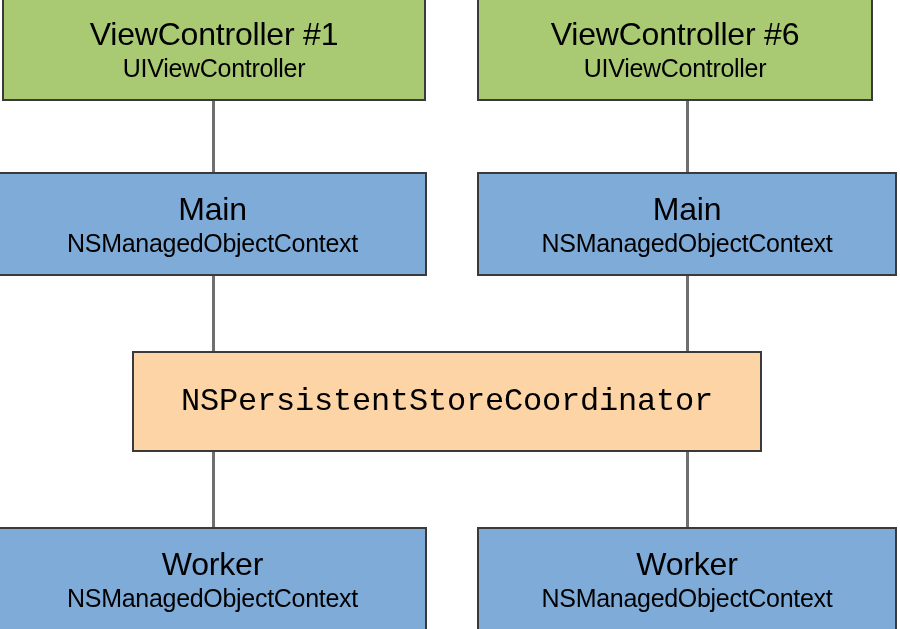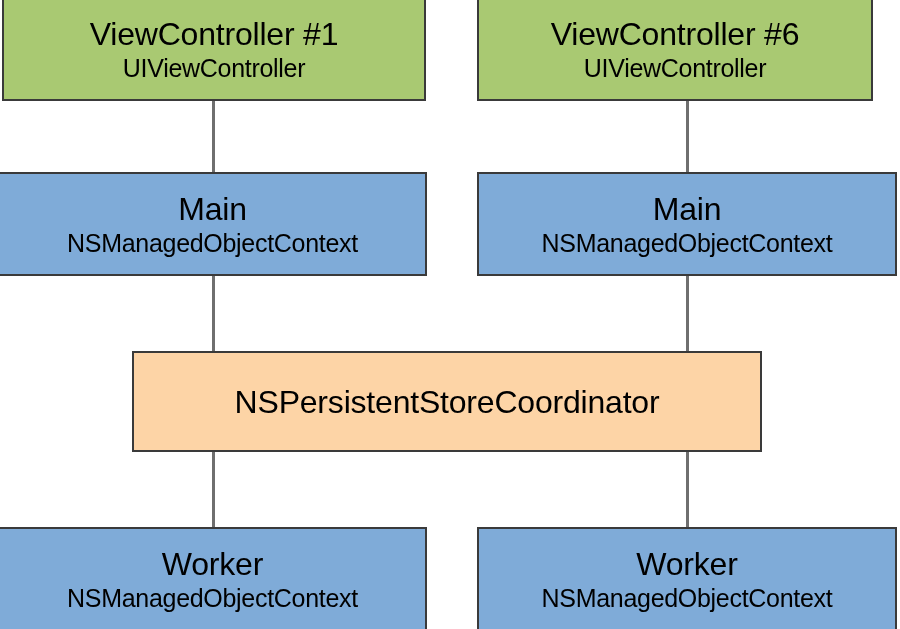--- a/index.html
+++ b/index.html
@@ -88,21 +88,21 @@
   <div class="node blue" style="left:-2px; top:172px; width:429px; height:104px;">
     <span class="title">Main</span>
     <span class="subtitle">NSManagedObjectContext</span>
   </div>
 
   <div class="node blue" style="left:477px; top:172px; width:420px; height:104px;">
     <span class="title">Main</span>
     <span class="subtitle">NSManagedObjectContext</span>
   </div>
 
-  <div class="node orange single" style="left:132px; top:351px; width:630px; height:101px;">
+  <div class="node orange single" style="left:132px; top:351px; width:630px; height:101px;font-family:Liberation Mono, monospace;">
     <span class="title">NSPersistentStoreCoordinator</span>
   </div>
 
   <div class="node blue" style="left:-2px; top:527px; width:429px; height:104px;">
     <span class="title">Worker</span>
     <span class="subtitle">NSManagedObjectContext</span>
   </div>
 
   <div class="node blue" style="left:477px; top:527px; width:420px; height:104px;">
     <span class="title">Worker</span>

